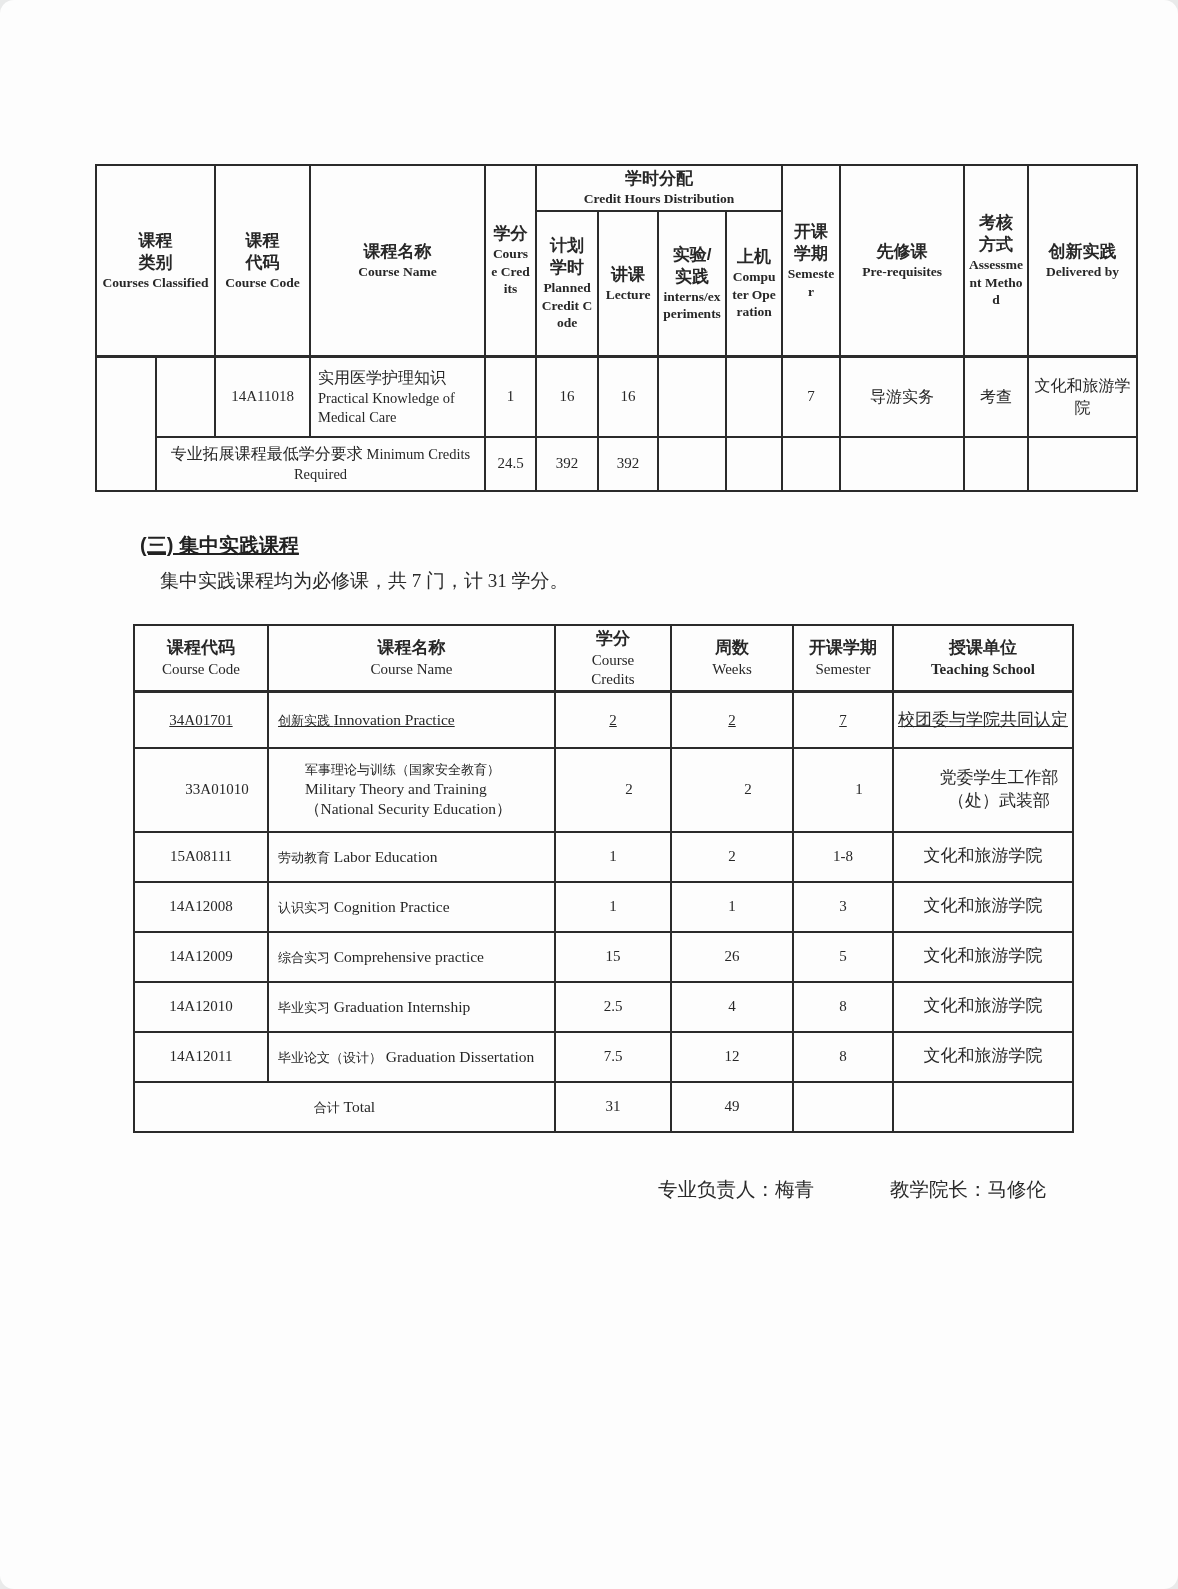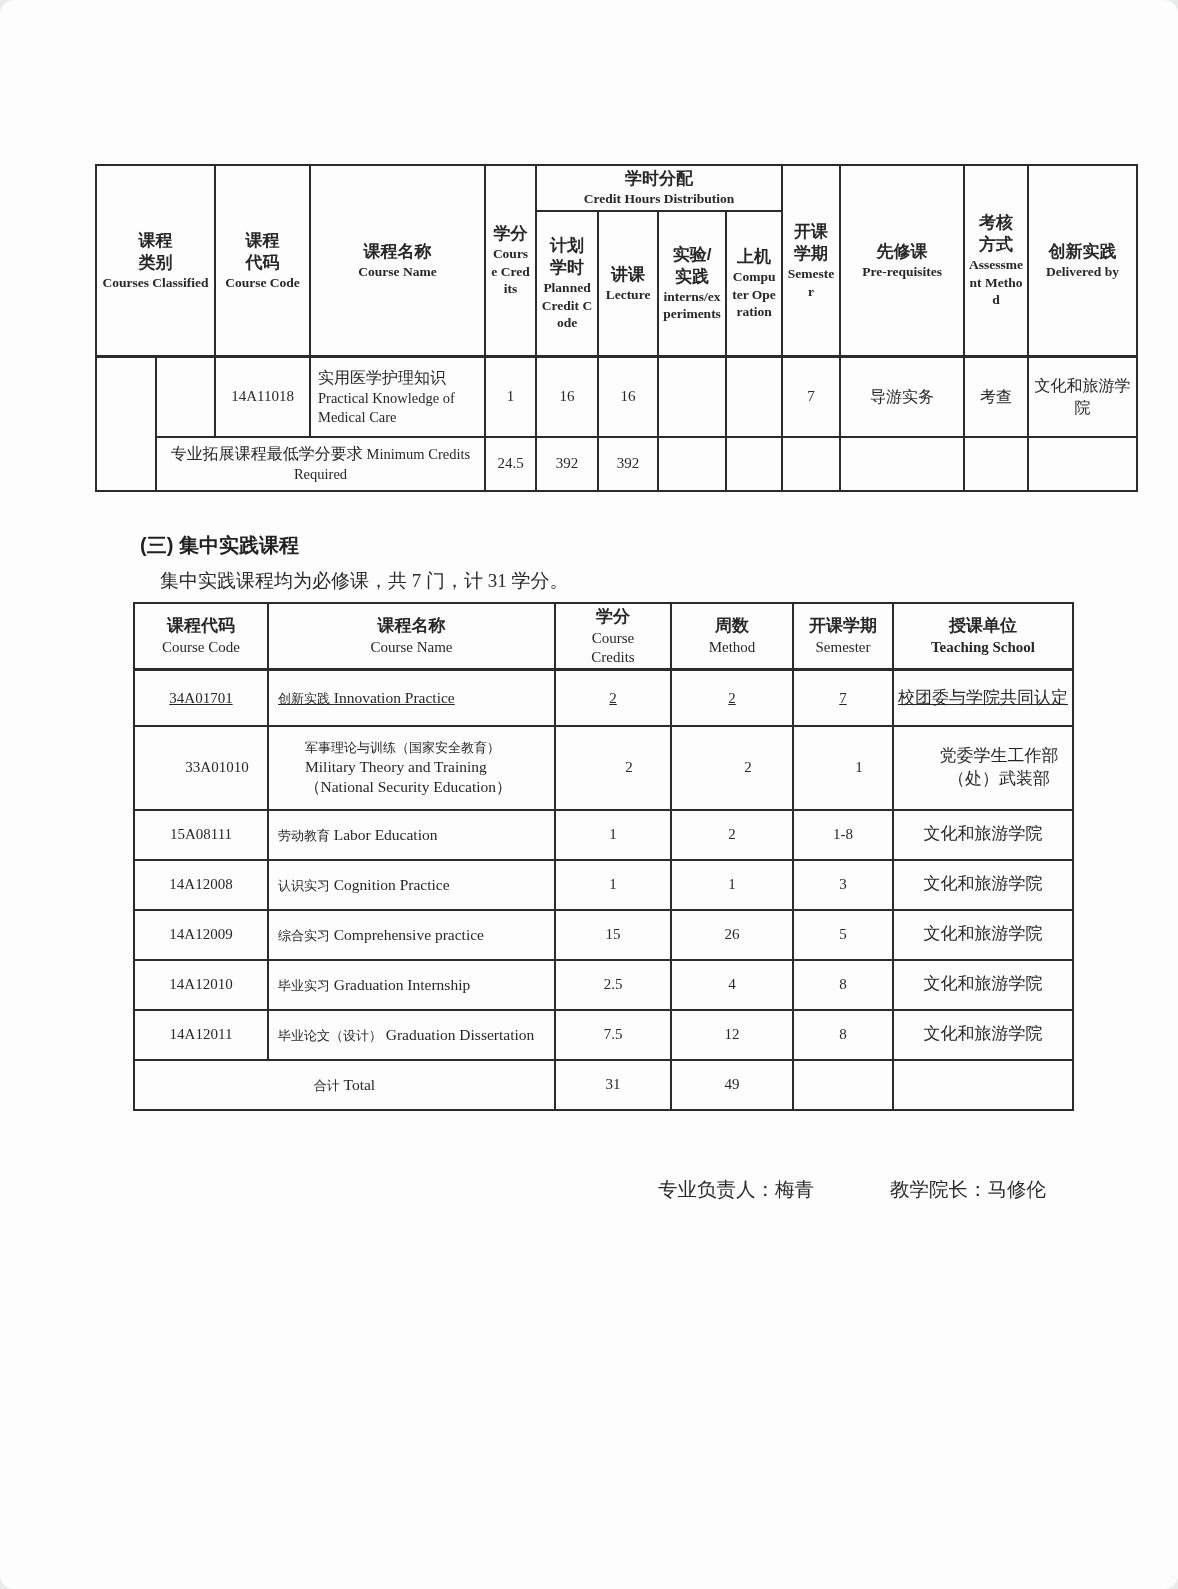--- a/index.html
+++ b/index.html
@@ -43,29 +43,29 @@
                  font-family:"Liberation Sans","DejaVu Sans",sans-serif; }
   .t1 .body-en { font-size:14.5px; line-height:1.3; }
   .t1 .cell-left { text-align:left; padding-left:7px; }
   .t1 .row-course td { height:80px; }
   .t1 .row-sum td { height:54px; }
 
   
   .section-heading {
     position:absolute; left:140px; top:532px;
     font-family:"Liberation Sans","DejaVu Sans",sans-serif;
-    font-weight:bold; font-size:20px; color:#222;
+    font-weight:bold; font-size:20px; color:#222;text-decoration:underline;
   }
   .section-intro {
     position:absolute; left:160px; top:568px;
     font-size:19px; color:#2a2a2a;
   }
 
   
-  .t2 { position:absolute; left:133px; top:602px; width:939px; }
+  .t2 { position:absolute; left:133px; top:624px; width:939px; }
   .t2 .hzh { font-weight:bold; font-size:17px; line-height:1.35;
              font-family:"Liberation Sans","DejaVu Sans",sans-serif; }
   .t2 .hen { font-size:15px; line-height:1.25; }
   .t2 .hen.bold { font-weight:bold; }
   .t2 thead th { height:66px; border-bottom-width:3px; }
   .t2 .body-zh { font-size:13px; line-height:1.35;
                  font-family:"Liberation Sans","DejaVu Sans",sans-serif; }
   .t2 .body-en { font-size:15.5px; line-height:1.3; }
   .t2 .cell-left { text-align:left; padding-left:9px; padding-right:6px; }
   .t2 td { font-size:15px; }
@@ -227,21 +227,21 @@
           <span class="hzh">课程名称</span>
           <span class="hen">Course Name</span>
         </th>
         <th>
           <span class="hzh">学分</span>
           <span class="hen">Course
 Credits</span>
         </th>
         <th>
           <span class="hzh">周数</span>
-          <span class="hen">Method</span>
+          <span class="hen">Weeks</span>
         </th>
         <th>
           <span class="hzh">开课学期</span>
           <span class="hen">Semester</span>
         </th>
         <th>
           <span class="hzh">授课单位</span>
           <span class="hen bold">Teaching School</span>
         </th>
       </tr>

